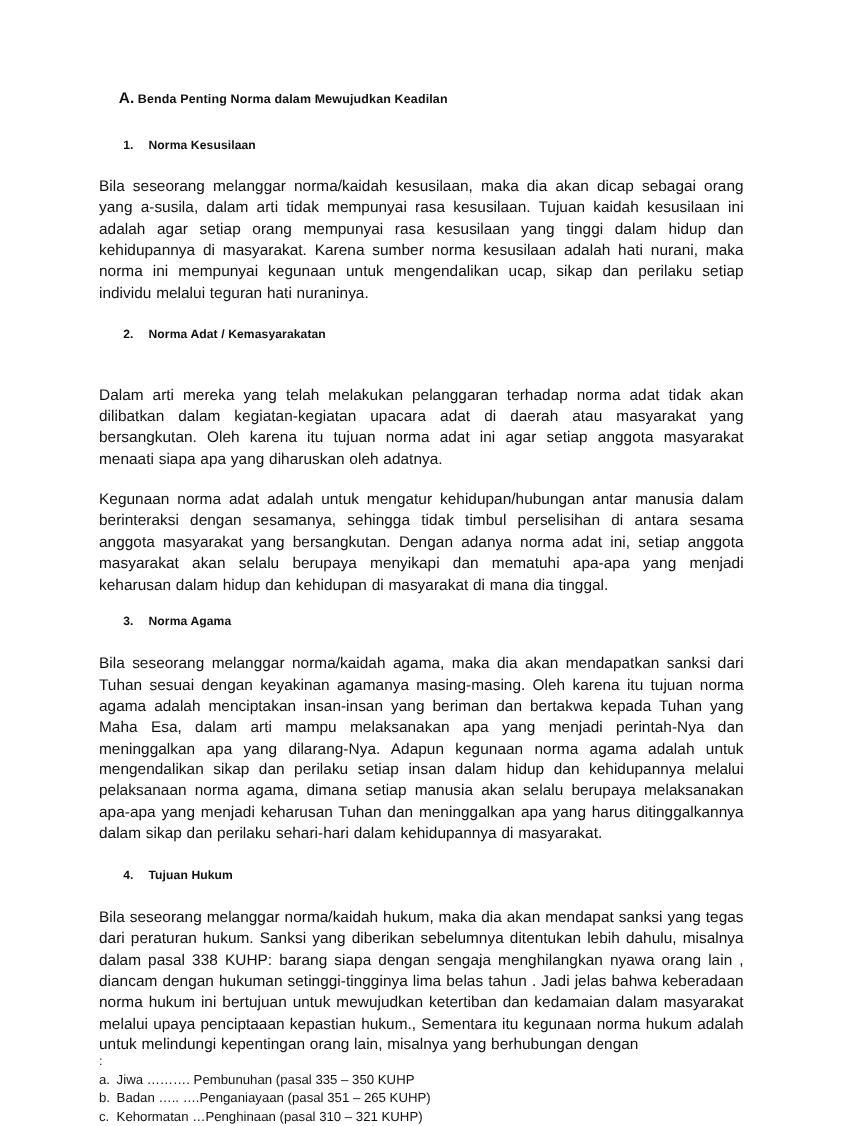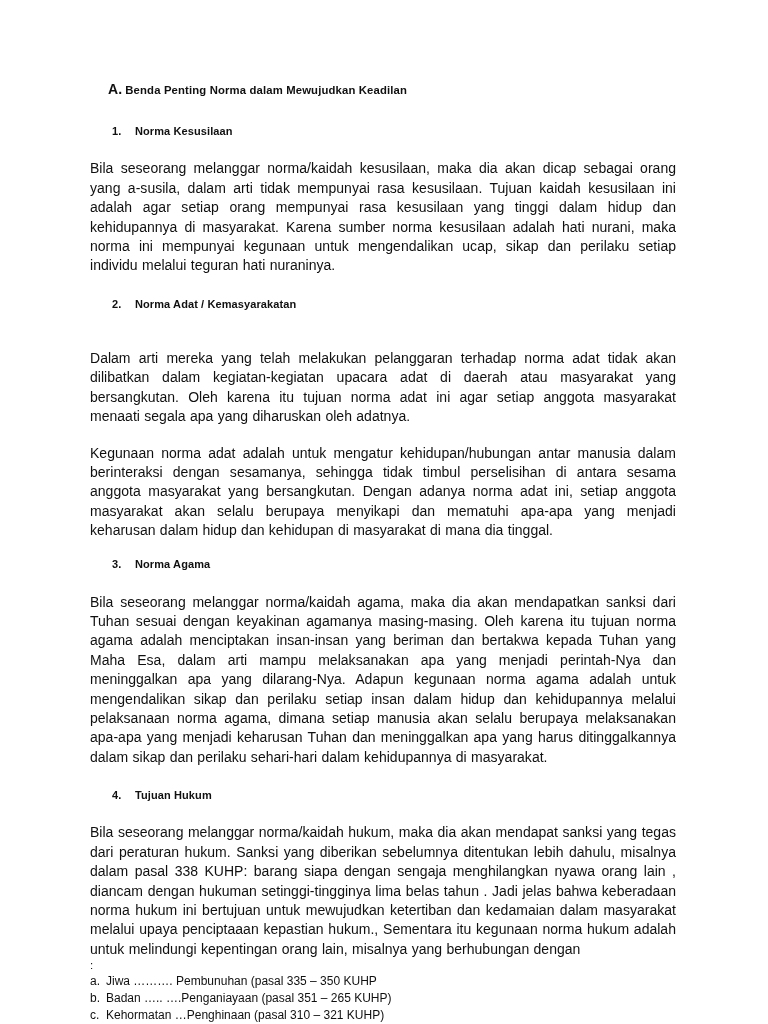--- a/index.html
+++ b/index.html
@@ -116,21 +116,21 @@
 
     <div class="sp-21"></div>
 
     <div class="num-heading"><span class="num">2.</span><span>Norma Adat / Kemasyarakatan</span></div>
 
     <div class="sp-21"></div>
 
 
     <div class="sp-17"></div>
 
-    <p class="body">Dalam arti mereka yang telah melakukan pelanggaran terhadap norma adat tidak akan dilibatkan dalam kegiatan-kegiatan upacara adat di daerah atau masyarakat yang bersangkutan. Oleh karena itu tujuan norma adat ini agar setiap anggota masyarakat menaati segala apa yang diharuskan oleh adatnya.</p>
+    <p class="body">Dalam arti mereka yang telah melakukan pelanggaran terhadap norma adat tidak akan dilibatkan dalam kegiatan-kegiatan upacara adat di daerah atau masyarakat yang bersangkutan. Oleh karena itu tujuan norma adat ini agar setiap anggota masyarakat menaati siapa apa yang diharuskan oleh adatnya.</p>
 
     <div class="sp-17"></div>
 
     <p class="body">Kegunaan norma adat adalah untuk mengatur kehidupan/hubungan antar manusia dalam berinteraksi dengan sesamanya, sehingga tidak timbul perselisihan di antara sesama anggota masyarakat yang bersangkutan. Dengan adanya norma adat ini,  setiap  anggota  masyarakat  akan  selalu  berupaya  menyikapi dan  mematuhi  apa-apa yang menjadi keharusan dalam hidup dan kehidupan di masyarakat di mana dia tinggal.</p>
 
     <div class="sp-17"></div>
 
     <div class="num-heading"><span class="num">3.</span><span>Norma Agama</span></div>
 
     <div class="sp-21"></div>

